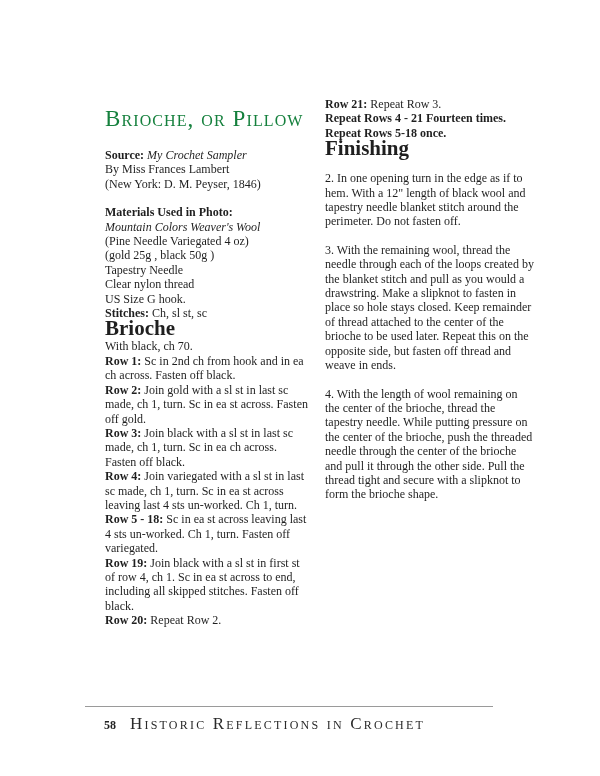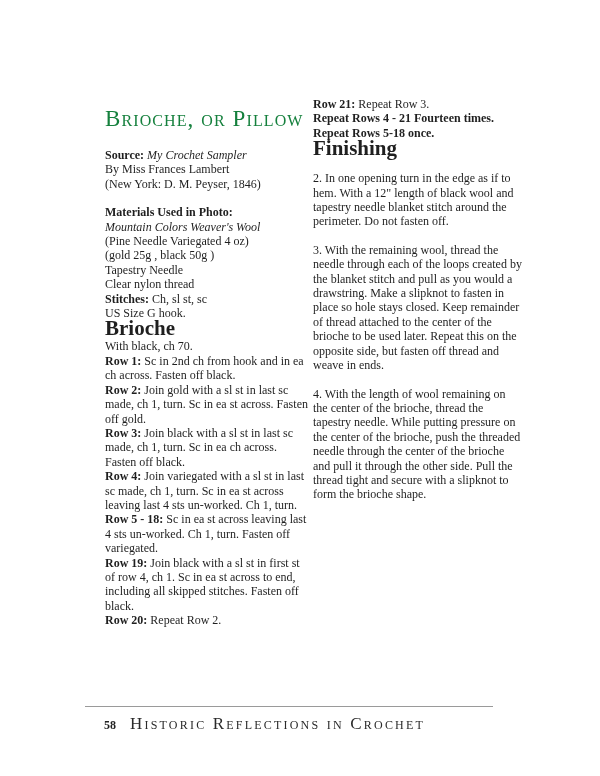--- a/index.html
+++ b/index.html
@@ -11,21 +11,21 @@
     font-family: "Liberation Serif", "DejaVu Serif", serif;
     color: #1f1f1f;
     overflow: hidden;
   }
   .col {
     position: absolute;
     font-size: 12px;
     line-height: 14.4px;
   }
   .col-left  { left: 105px; top: 104px; width: 204px; }
-  .col-right { left: 313px; top: 97px;  width: 210px; }
+  .col-right { left: 325px; top: 97px;  width: 210px; }
 
   .page-title {
     font-size: 23px;
     line-height: 30px;
     font-variant: small-caps;
     letter-spacing: 1.1px;
     white-space: nowrap;
     color: #15803d;
   }
   .block { margin-top: 14px; }
@@ -76,22 +76,22 @@
       <p>(New York: D. M. Peyser, 1846)</p>
     </div>
 
     <div class="block">
       <p class="bold">Materials Used in Photo:</p>
       <p class="italic">Mountain Colors Weaver's Wool</p>
       <p>(Pine Needle Variegated 4 oz)</p>
       <p>(gold 25g , black 50g )</p>
       <p>Tapestry Needle</p>
       <p>Clear nylon thread</p>
+      <p>US Size G hook.</p>
       <p><b>Stitches:</b> <span>Ch, sl st, sc</span></p>
-      <p>US Size G hook.</p>
     </div>
 
     <div class="section-heading">Brioche</div>
     <p>With black, ch 70.</p>
     <p><b>Row 1:</b> <span>Sc in 2nd ch from hook and in ea ch across. Fasten off black.</span></p>
     <p><b>Row 2:</b> <span>Join gold with a sl st in last sc made, ch 1, turn. Sc in ea st across. Fasten off gold.</span></p>
     <p><b>Row 3:</b> <span>Join black with a sl st in last sc made, ch 1, turn. Sc in ea ch across. Fasten off black.</span></p>
     <p><b>Row 4:</b> <span>Join variegated with a sl st in last sc made, ch 1, turn. Sc in ea st across leaving last 4 sts un-worked. Ch 1, turn.</span></p>
     <p><b>Row 5 - 18:</b> <span>Sc in ea st across leaving last 4 sts un-worked. Ch 1, turn. Fasten off variegated.</span></p>
     <p><b>Row 19:</b> <span>Join black with a sl st in first st of row 4, ch 1. Sc in ea st across to end, including all skipped stitches. Fasten off black.</span></p>

